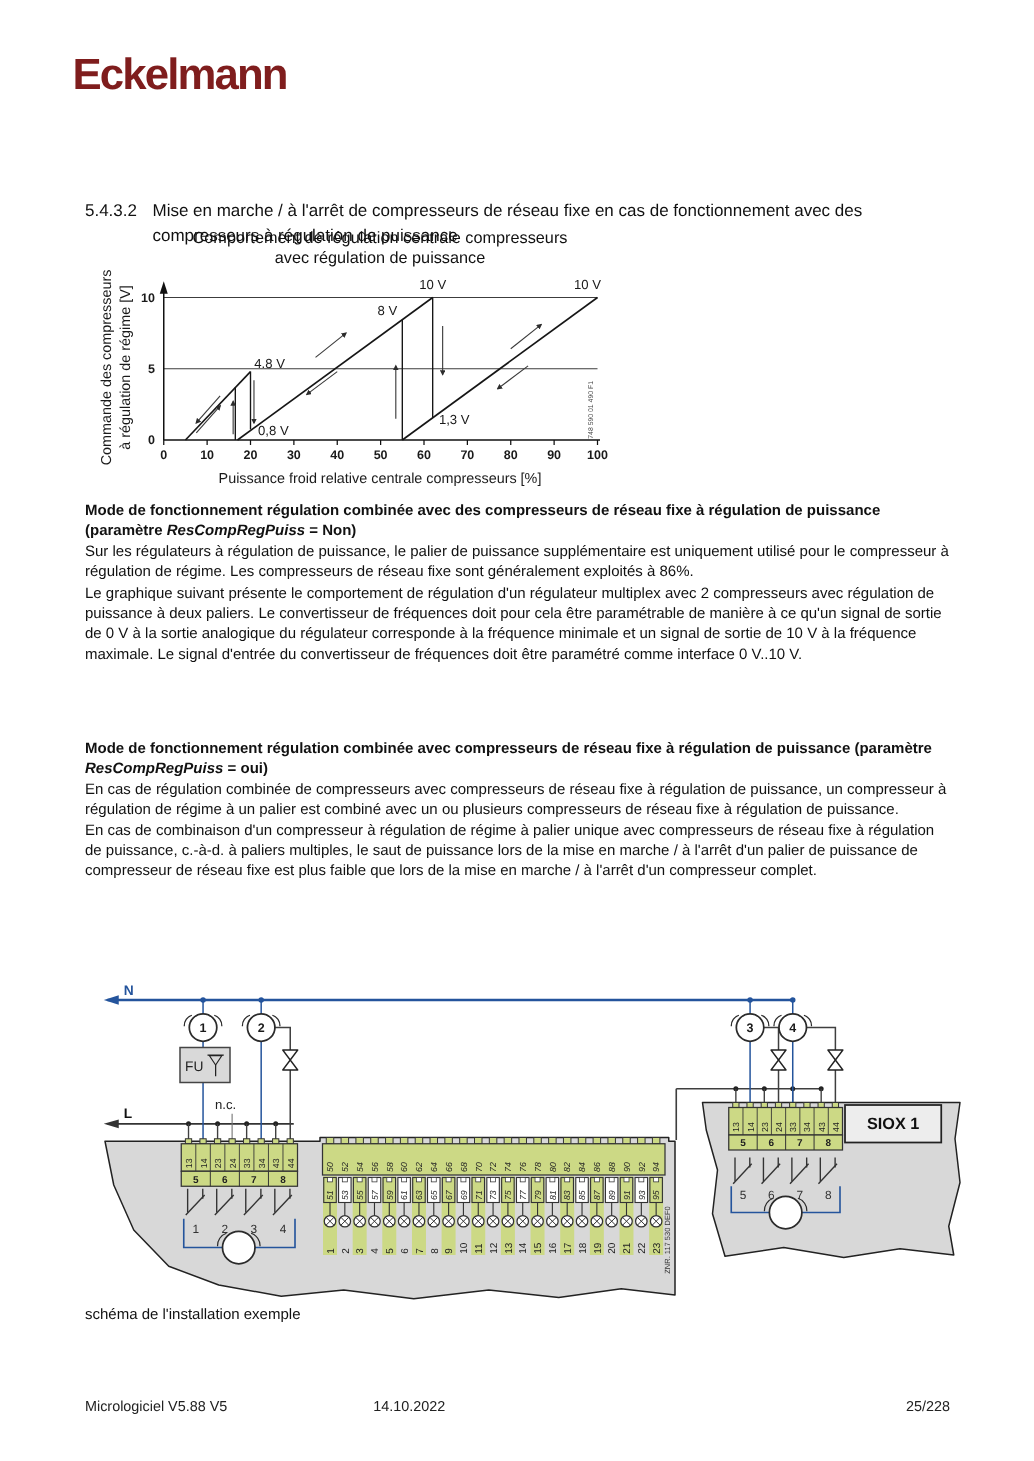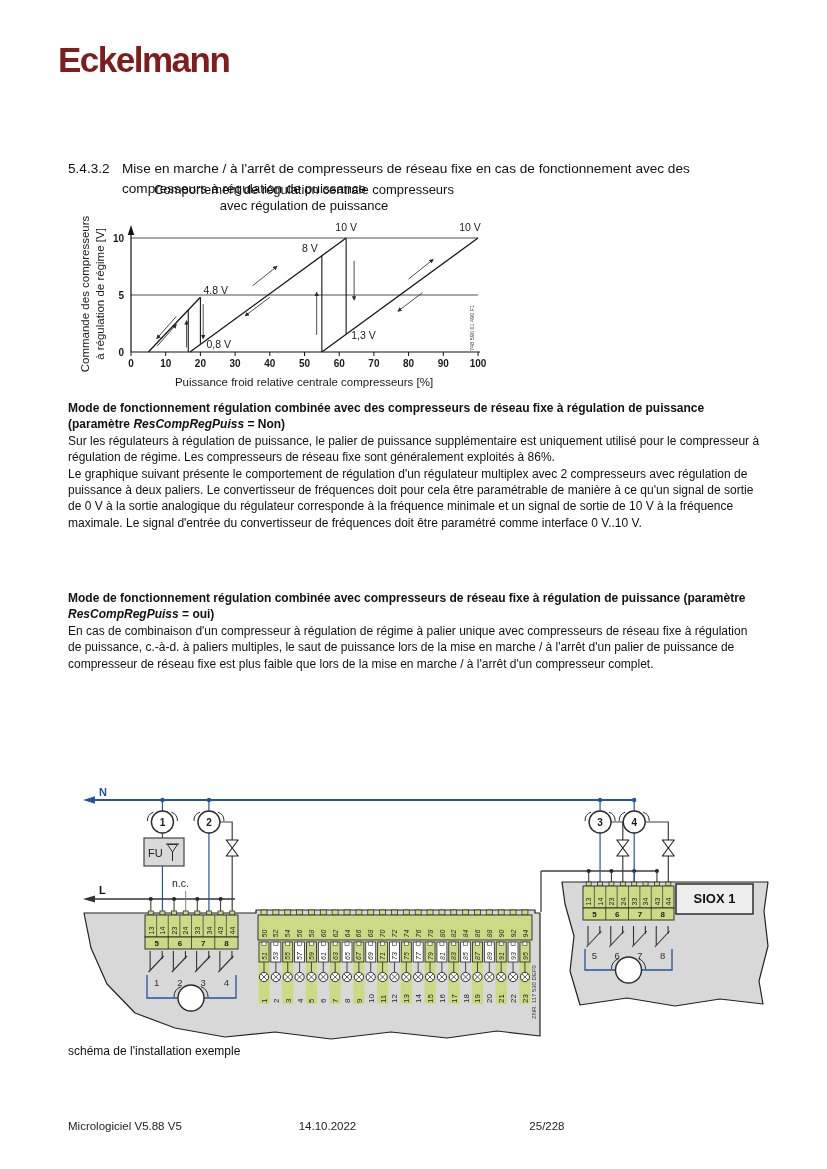--- a/index.html
+++ b/index.html
@@ -11,21 +11,21 @@
   .heading-number{width:54px;flex:none;}
   .heading-title{flex:1;}
   .body-text{left:68px;width:695px;font-size:12px;line-height:16.4px;}
   .body-text p{margin:0;}
   .sec-heading{font-weight:bold;}
   .param{font-style:italic;text-align:right;}
   .caption{left:68px;top:1044px;font-size:12px;text-align:right;}
   .footer{left:68px;top:1120px;width:692px;display:flex;font-size:11.5px;color:#222;}
   .footer span{flex:1;}
   .footer .f-center{text-align:left;}
-  .footer .f-right{}
+  .footer .f-right{text-align:right;}
   svg text{font-family:"Liberation Sans",sans-serif;}
 </style>
 </head>
 <body>
 
 <div class="page">
 
   <div class="abs logo">Eckelmann</div>
 
   <div class="abs heading">
@@ -115,20 +115,21 @@
     </svg>
 
   <div class="abs body-text" style="top:400px;">
     <p class="sec-heading"><span>Mode de fonctionnement régulation combinée avec des compresseurs de réseau fixe à régulation de puissance (paramètre </span><span class="param">ResCompRegPuiss</span><span> = Non)</span></p>
     <p>Sur les régulateurs à régulation de puissance, le palier de puissance supplémentaire est uniquement utilisé pour le compresseur à régulation de régime. Les compresseurs de réseau fixe sont généralement exploités à 86%.</p>
     <p>Le graphique suivant présente le comportement de régulation d'un régulateur multiplex avec 2 compresseurs avec régulation de puissance à deux paliers. Le convertisseur de fréquences doit pour cela être paramétrable de manière à ce qu'un signal de sortie de 0 V à la sortie analogique du régulateur corresponde à la fréquence minimale et un signal de sortie de 10 V à la fréquence maximale. Le signal d'entrée du convertisseur de fréquences doit être paramétré comme interface 0 V..10 V.</p>
   </div>
 
   <div class="abs body-text" style="top:590px;">
     <p class="sec-heading"><span>Mode de fonctionnement régulation combinée avec compresseurs de réseau fixe à régulation de puissance (paramètre </span><span class="param">ResCompRegPuiss</span><span> = oui)</span></p>
+    <p>En cas de régulation combinée de compresseurs avec compresseurs de réseau fixe à régulation de puissance, un compresseur à régulation de régime à un palier est combiné avec un ou plusieurs compresseurs de réseau fixe à régulation de puissance.</p>
     <p>En cas de combinaison d'un compresseur à régulation de régime à palier unique avec compresseurs de réseau fixe à régulation de puissance, c.-à-d. à paliers multiples, le saut de puissance lors de la mise en marche / à l'arrêt d'un palier de puissance de compresseur de réseau fixe est plus faible que lors de la mise en marche / à l'arrêt d'un compresseur complet.</p>
   </div>
 
   <svg class="abs" id="diagram-svg" style="left:75px;top:786px;" width="700" height="262" viewBox="0 0 700 262">
       <g>
         <path d="M9,127 L181,127 L181,124 L460,124 L460,127 L465,127 L465,250 L422,245 L372,252 L316,246 L256,253 L200,246 L150,251 L100,242 L60,227 L32,198 L16,162 Z" fill="#d8d8d8" stroke="#222" stroke-width="1.2" stroke-linejoin="round"></path>
       </g>
       <g>
         <path d="M487,96 L693,96 L689,125 L693,160 L684,195 L688,218 L645,213 L600,220 L552,212 L505,219 L495,185 L499,150 L490,118 Z" fill="#d8d8d8" stroke="#222" stroke-width="1.2" stroke-linejoin="round"></path>
       </g>

